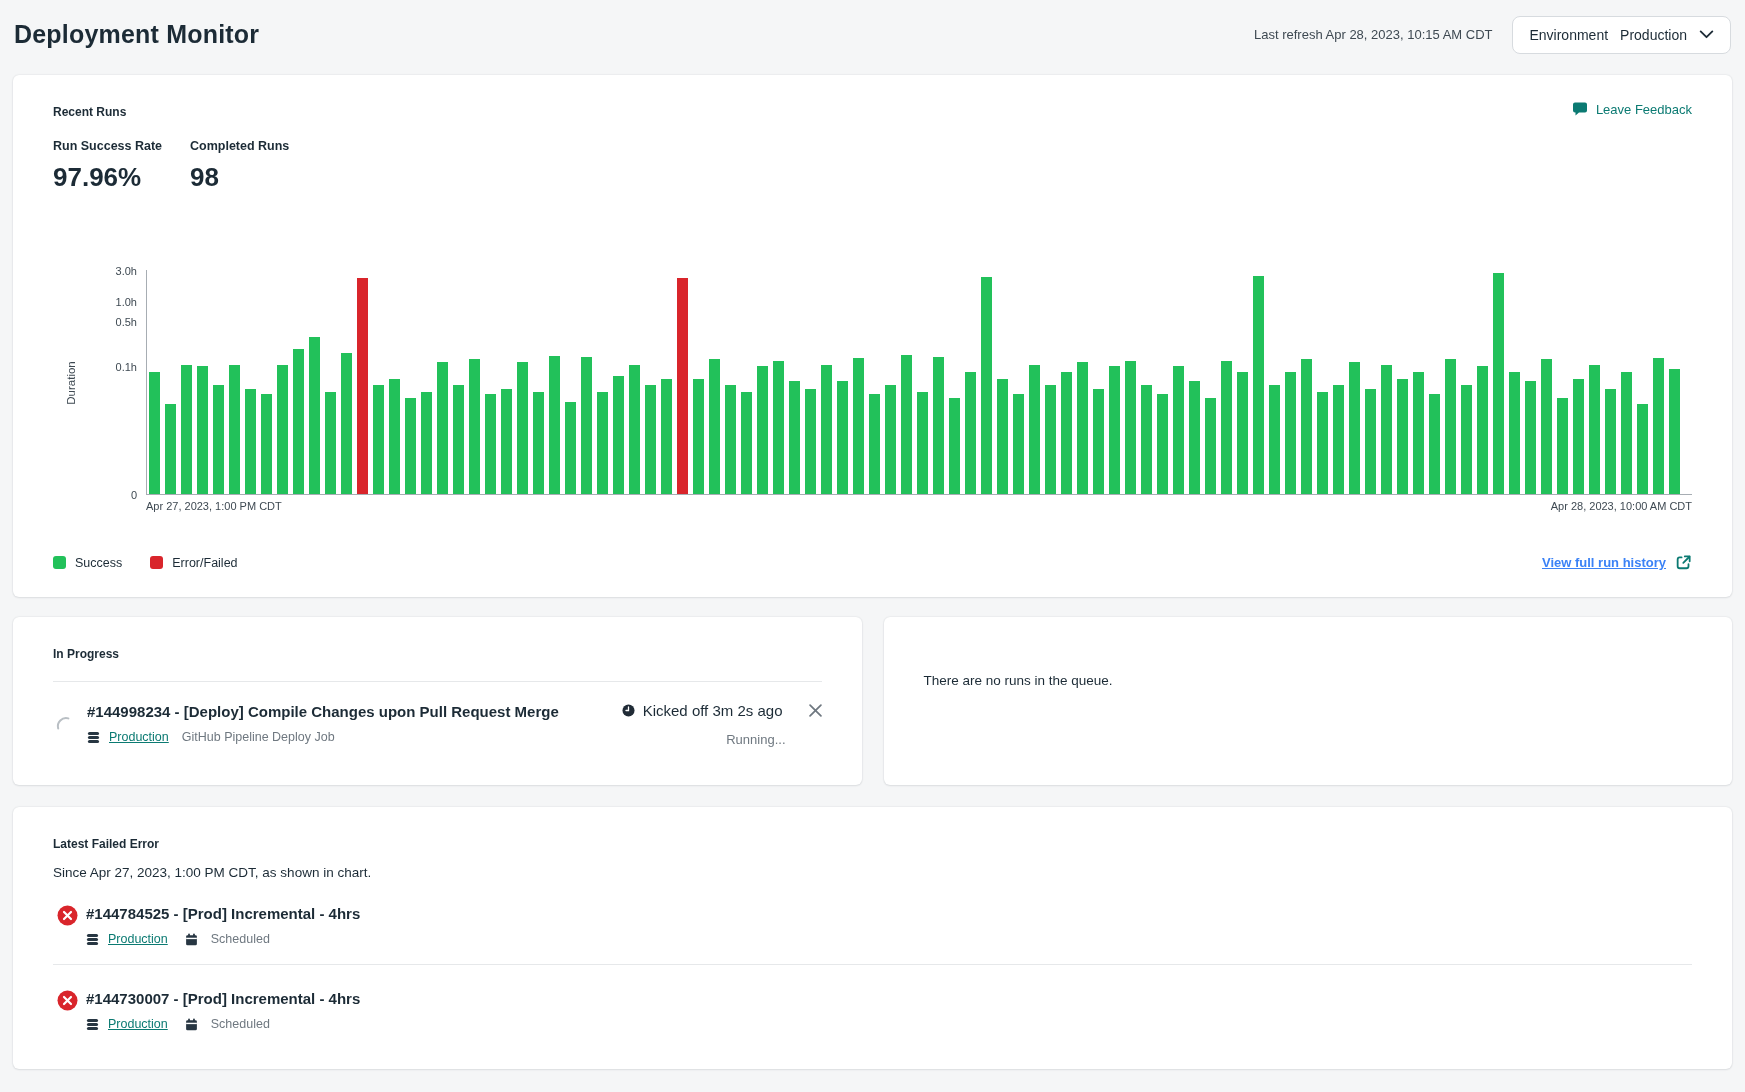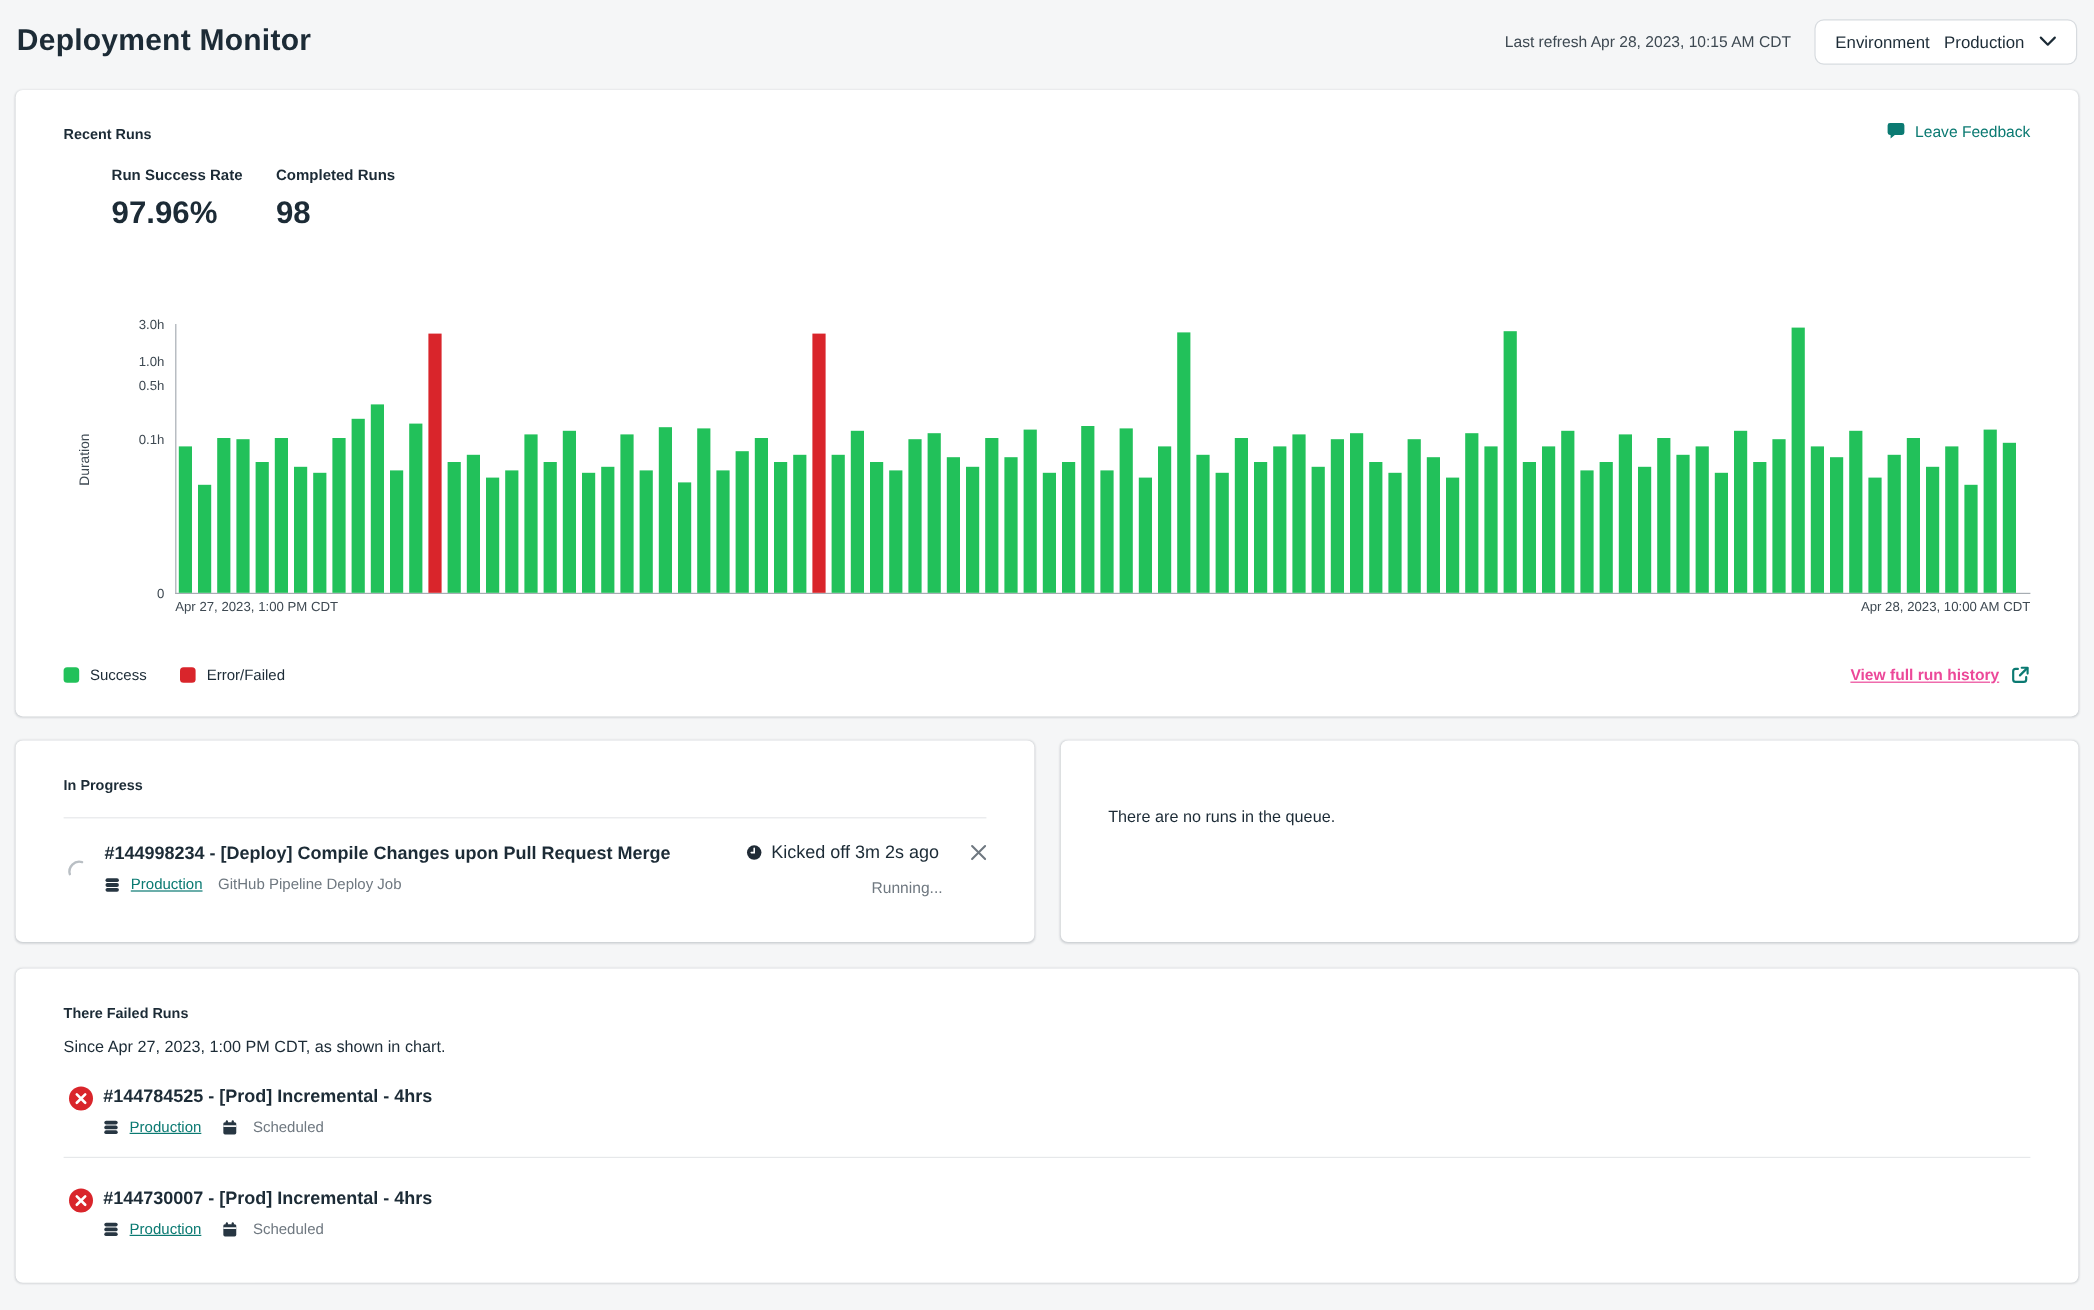--- a/index.html
+++ b/index.html
@@ -21,38 +21,38 @@
 
   .card { background:#fff; border-radius:6px; box-shadow:0 0 2px rgba(28,43,54,.14), 0 1px 2px rgba(28,43,54,.08); }
   .m { margin:0 13px; }
 
   
   .recent { margin-top:17px; padding:26px 40px 26px 40px; }
   .card-head { display:flex; align-items:flex-start; justify-content:space-between; }
   .card-title { font-size:12px; font-weight:700; line-height:22px; }
   .feedback { display:flex; align-items:center; gap:8px; color:#0b7a72; font-size:13px; cursor:pointer; }
   .stats { display:flex; margin-top:16px; }
-  .stat { min-width:137px; margin-right:0;margin-left:40px; }
+  .stat { min-width:137px; margin-right:0; }
   .stat + .stat { margin-left:0; }
   .stat-label { font-size:12.5px; font-weight:700; line-height:15px; }
   .stat-value { font-size:26px; font-weight:700; margin-top:8px; line-height:30px; }
 
   .chart-wrap { display:flex; margin-top:78px; }
   .y-axis { width:93px; position:relative; height:225px; flex:none; }
   .y-axis .tick { position:absolute; right:9px; font-size:11px; color:#3e4952; line-height:12px; }
   .duration-label { position:absolute; left:12px; top:50%; transform:translateY(-50%) rotate(180deg); writing-mode:vertical-rl; font-size:11.5px; color:#3e4952; }
   .plot { position:relative; flex:1; height:225px; border-left:1px solid #a7adb3; border-bottom:1px solid #a7adb3; display:flex; align-items:flex-end; padding-left:2px; }
   .bar { width:11px; margin-right:5px; flex:none; }
   .x-labels { display:flex; justify-content:space-between; margin-left:93px; margin-top:5px; font-size:11px; color:#3e4952; }
 
   .chart-foot { display:flex; align-items:center; justify-content:space-between; margin-top:42px; }
   .legend { display:flex; gap:28px; }
   .legend-item { display:flex; align-items:center; gap:9px; font-size:12.5px; cursor:default; }
   .swatch { width:13px; height:13px; border-radius:3px; }
-  .view-history { display:flex; align-items:center; gap:9px; color:#ec4899; font-size:13px; font-weight:700; cursor:pointer; }
+  .view-history { display:flex; align-items:center; gap:9px; color:#3b82f6; font-size:13px; font-weight:700; cursor:pointer; }
   .view-history .txt { text-decoration:underline; }
 
   
   .row2 { display:flex; gap:22px; margin-top:20px; }
   .row2 .card { flex:1; padding:26px 40px 38px 40px; }
   .divider { border:none; border-top:1px solid #e6e8ea; margin:16px 0 0 0; }
   .run-row { display:flex; margin-top:20px; }
   .spinner { flex:none; margin:2px 10px 0 2px; }
   .run-main { flex:1; min-width:0; }
   .run-title { font-size:15px; font-weight:700; line-height:19px; }
@@ -299,21 +299,21 @@
       </div>
     </div>
   </div>
 
   <div class="card">
     <div class="queue-empty">There are no runs in the queue.</div>
   </div>
 </div>
 
 <div class="card failed-card m">
-  <div class="card-title">There Failed Runs</div>
+  <div class="card-title">Latest Failed Error</div>
   <div class="failed-sub">Since Apr 27, 2023, 1:00 PM CDT, as shown in chart.</div>
 
   <div class="fail-row">
     <span class="fail-badge icon">
       <svg width="21" height="21" viewBox="0 0 21 21">
           <circle cx="10.5" cy="10.5" r="10" fill="#d9252b"></circle>
           <path d="M7 7l7 7M14 7l-7 7" stroke="#fff" stroke-width="2.2" stroke-linecap="round"></path>
         </svg>
     </span>
     <div class="fail-main">

